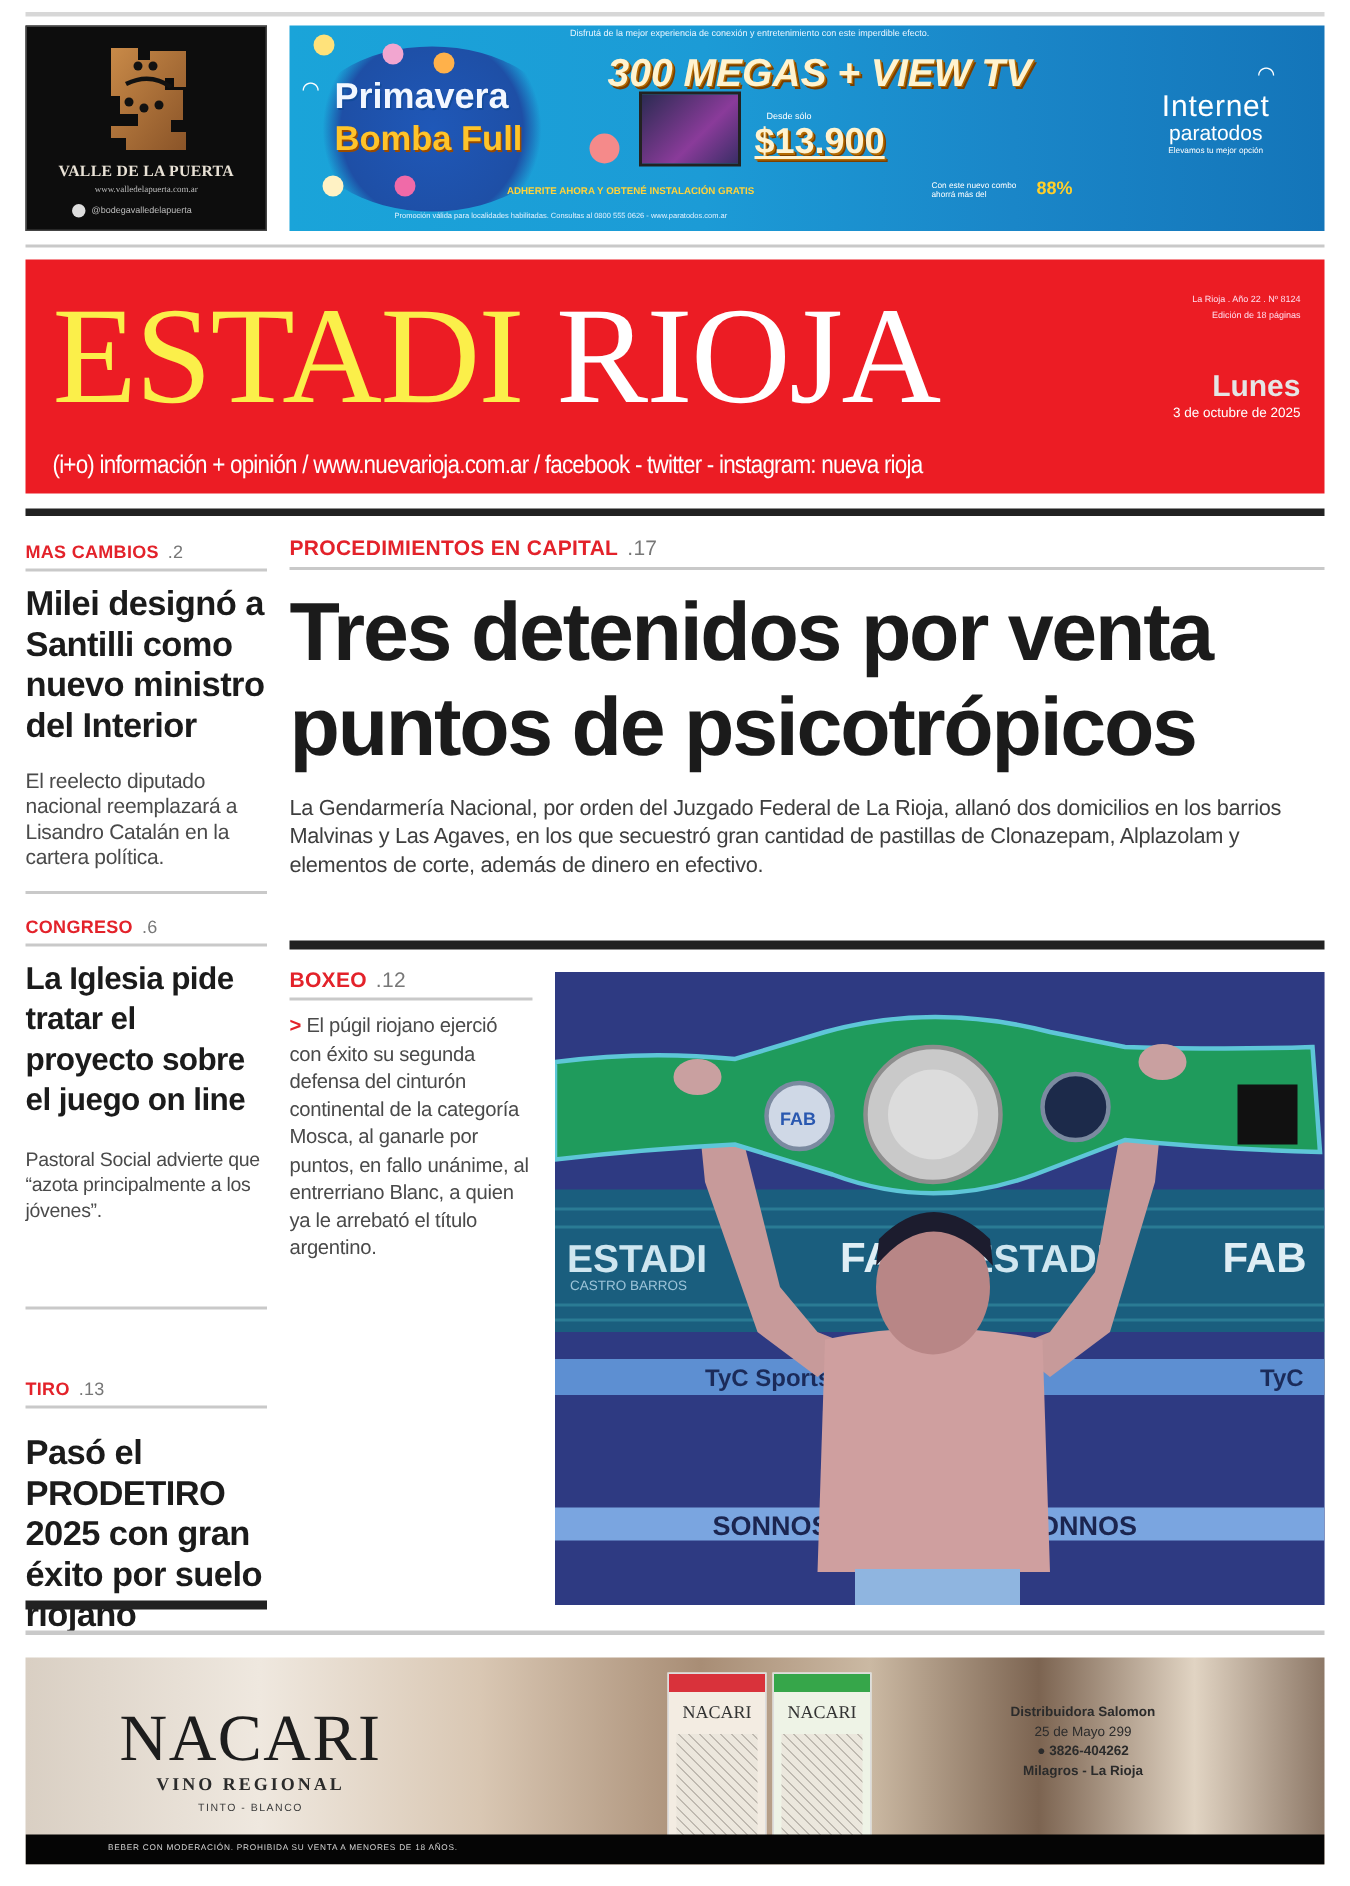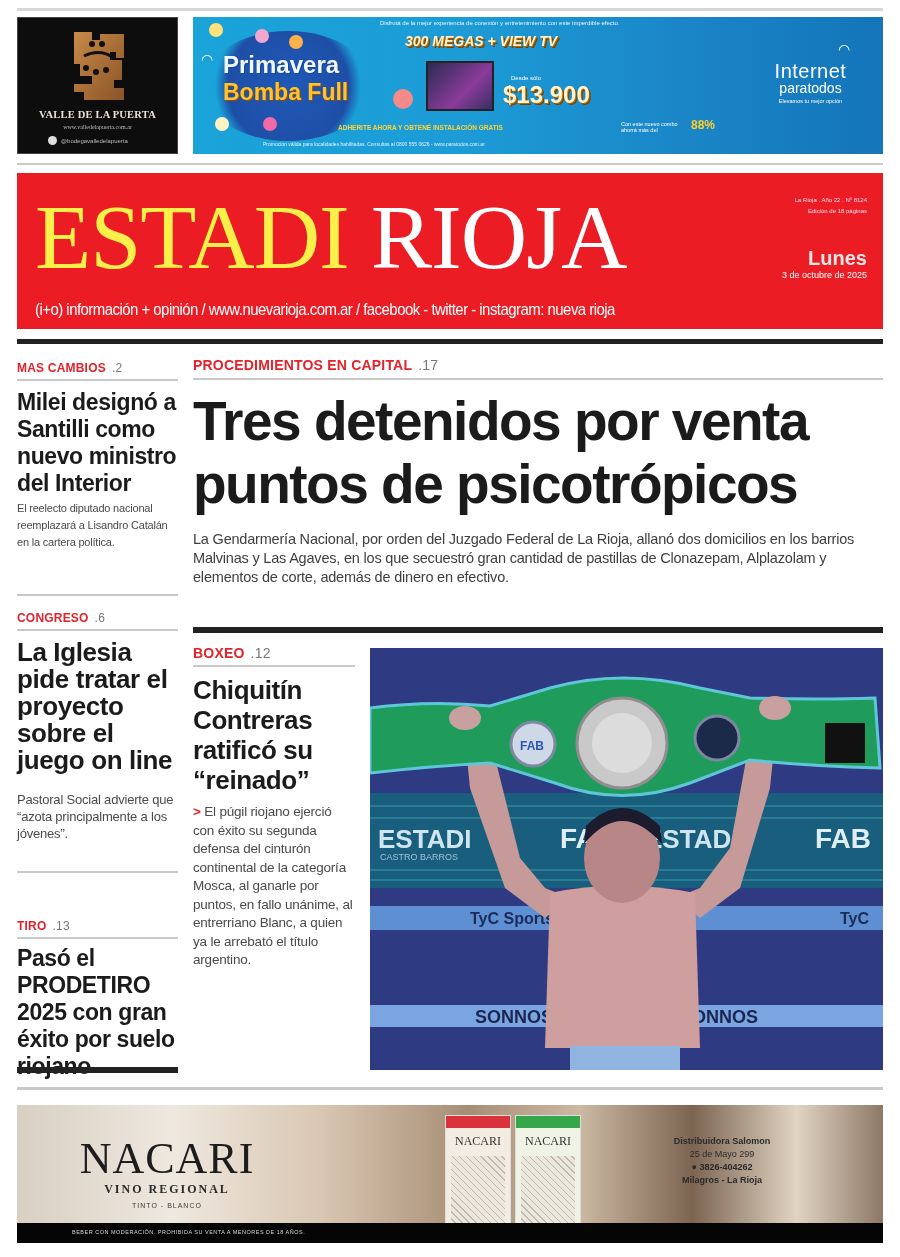--- a/index.html
+++ b/index.html
@@ -19,23 +19,23 @@
 
   .ad-internet { left: 193px; top: 17px; width: 690px; height: 137px;
     background: linear-gradient(90deg, #1aa4d9 0%, #1c9bd6 40%, #1a86c8 70%, #1475b9 100%); overflow: hidden; }
   .ad-internet .blob { position: absolute; left: 10px; top: 14px; width: 170px; height: 110px; border-radius: 50%; background: radial-gradient(circle, #1f58b8 0%, #1e4fa6 60%, rgba(30,80,170,0) 72%); }
   .ad-internet .flower { position: absolute; width: 14px; height: 14px; border-radius: 50%; }
   .prim-title { position: absolute; left: 30px; top: 34px; color: #f2f7ff; font-size: 24px; font-weight: bold; text-shadow: 1px 1px 0 #134a9a; }
   .prim-sub { position: absolute; left: 30px; top: 62px; color: #ffc42a; font-size: 23px; font-weight: bold; text-shadow: 1px 1px 0 #9a4b00; text-align: right; }
   .wifi-sm { position: absolute; left: 8px; top: 34px; color: #fff; font-size: 14px; }
   .ad-tv { position: absolute; left: 233px; top: 44px; width: 68px; height: 50px; background: linear-gradient(135deg,#2b2b52,#8a3b9a 60%,#3a2e66); border: 2px solid #222; }
   .ad-top-text { position: absolute; left: 187px; top: 3px; width: 380px; color: #eaf6ff; font-size: 6px; }
-  .megas { position: absolute; left: 212px; top: 16px; color: #fff3cf; font-size: 14px; font-weight: bold; font-style: italic; text-shadow: 1px 1px 0 #b46b00, 2px 2px 0 #7a3f00; }
+  .megas { position: absolute; left: 212px; top: 16px; color: #fff3cf; font-size: 26px; font-weight: bold; font-style: italic; text-shadow: 1px 1px 0 #b46b00, 2px 2px 0 #7a3f00; }
   .desde { position: absolute; left: 318px; top: 58px; color: #fff; font-size: 6px; }
-  .price { position: absolute; left: 310px; top: 64px; color: #fff3d0; font-size: 24px; font-weight: bold; text-shadow: 1px 1px 0 #b46b00, 2px 2px 0 #7a3f00; }
+  .price { position: absolute; left: 310px; top: 64px; color: #fff3d0; font-size: 24px; font-weight: bold; text-shadow: 1px 1px 0 #b46b00, 2px 2px 0 #7a3f00; text-decoration: underline; }
   .adhere { position: absolute; left: 145px; top: 107px; color: #ffd23a; font-size: 6.5px; font-weight: bold; }
   .pct { position: absolute; left: 498px; top: 101px; color: #ffcf2a; font-size: 12px; font-weight: bold; }
   .pct-lbl { position: absolute; left: 428px; top: 104px; color: #fff; font-size: 5.5px; width: 70px; }
   .fine { position: absolute; left: 70px; top: 124px; color: #e3f2ff; font-size: 5px; white-space: nowrap; }
   .ipt { position: absolute; left: 565px; top: 44px; width: 105px; text-align: center; color: #fff; }
   .ipt .t1 { font-size: 20px; letter-spacing: 0.5px; line-height: 20px; }
   .ipt .t2 { font-size: 14px; line-height: 14px; }
   .ipt .t3 { font-size: 5.5px; margin-top: 3px; }
   .ipt-wifi { position: absolute; left: 645px; top: 24px; color: #fff; font-size: 14px; }
 
@@ -151,59 +151,58 @@
 </div>
 
 <div class="abs bar-dark" style="left:17px;top:339px;width:866px;height:5px"></div>
 
 <div class="abs lc" style="top:361px">
   <div class="kicker" style="font-size:12px">
     <span>MAS CAMBIOS</span><span class="pg">.2</span>
   </div>
   <div class="rule-grey" style="height:2px;margin-top:4px"></div>
   <div class="hed" style="font-size:23px;line-height:27px;margin-top:8px">Milei designó a Santilli como nuevo ministro del Interior</div>
-  <div class="dek" style="font-size:11px;line-height:17px;margin-top:3px">El reelecto diputado nacional reemplazará a Lisandro Catalán en la cartera política.</div>
+  <div class="dek" style="font-size:14px;line-height:17px;margin-top:15px">El reelecto diputado nacional reemplazará a Lisandro Catalán en la cartera política.</div>
 </div>
 <div class="abs rule-grey" style="left:17px;top:594px;width:161px;height:2px"></div>
 
 <div class="abs lc" style="top:611px">
   <div class="kicker" style="font-size:12px">
     <span>CONGRESO</span><span class="pg">.6</span>
   </div>
   <div class="rule-grey" style="height:2px;margin-top:4px"></div>
-  <div class="hed" style="font-size:26px;line-height:27px;margin-top:8px">La Iglesia pide tratar el proyecto sobre el juego on line</div>
+  <div class="hed" style="font-size:21px;line-height:27px;margin-top:8px">La Iglesia pide tratar el proyecto sobre el juego on line</div>
   <div class="dek" style="font-size:13px;line-height:17px;margin-top:17px">Pastoral Social advierte que “azota principalmente a los jóvenes”.</div>
 </div>
 <div class="abs rule-grey" style="left:17px;top:871px;width:161px;height:2px"></div>
 
 <div class="abs lc" style="top:919px">
   <div class="kicker" style="font-size:12px">
     <span>TIRO</span><span class="pg">.13</span>
   </div>
   <div class="rule-grey" style="height:2px;margin-top:4px"></div>
-  <div class="hed" style="font-size:23px;line-height:27px;margin-top:6px">Pasó el PRODETIRO 2025 con gran éxito por suelo riojano</div>
+  <div class="hed" style="font-size:23px;line-height:27px;margin-top:16px">Pasó el PRODETIRO 2025 con gran éxito por suelo riojano</div>
 </div>
 <div class="abs bar-dark" style="left:17px;top:1067px;width:161px;height:6px"></div>
 
 <div class="abs" style="left:193px;top:357px;width:690px">
   <div class="kicker" style="font-size:14px">
     <span>PROCEDIMIENTOS EN CAPITAL</span><span class="pg">.17</span>
   </div>
   <div class="rule-grey" style="height:2px;margin-top:5px"></div>
   <div class="hed" style="font-size:55px;line-height:63px;margin-top:10px;letter-spacing:-1.5px">Tres detenidos por venta puntos de psicotrópicos</div>
   <div class="dek" style="font-size:14.5px;line-height:19px;margin-top:14px;color:#3e3e3e">La Gendarmería Nacional, por orden del Juzgado Federal de La Rioja, allanó dos domicilios en los barrios Malvinas y Las Agaves, en los que secuestró gran cantidad de pastillas de Clonazepam, Alplazolam y elementos de corte, además de dinero en efectivo.</div>
 </div>
 <div class="abs bar-dark" style="left:193px;top:627px;width:690px;height:6px"></div>
 
 <div class="abs" style="left:193px;top:645px;width:162px">
   <div class="kicker" style="font-size:14px">
     <span>BOXEO</span><span class="pg">.12</span>
   </div>
   <div class="rule-grey" style="height:2px;margin-top:4px"></div>
-  <div class="hed" style="font-size:26px;line-height:30px;margin-top:8px">Chiquitín Contreras ratificó su “reinado”</div>
   <div class="dek" style="font-size:13.5px;line-height:18.5px;margin-top:8px">
     <span style="color:#e3222a;font-weight:bold">&gt;</span>
     <span>El púgil riojano ejerció con éxito su segunda defensa del cinturón continental de la categoría Mosca, al ganarle por puntos, en fallo unánime, al entrerriano Blanc, a quien ya le arrebató el título argentino.</span>
   </div>
 </div>
 
 <div class="abs photo">
   <svg width="513" height="422" viewBox="0 0 513 422">
     <rect x="0" y="0" width="513" height="422" fill="#2e3a82"></rect>
     <rect x="0" y="145" width="513" height="95" fill="#1a5e7e"></rect>

